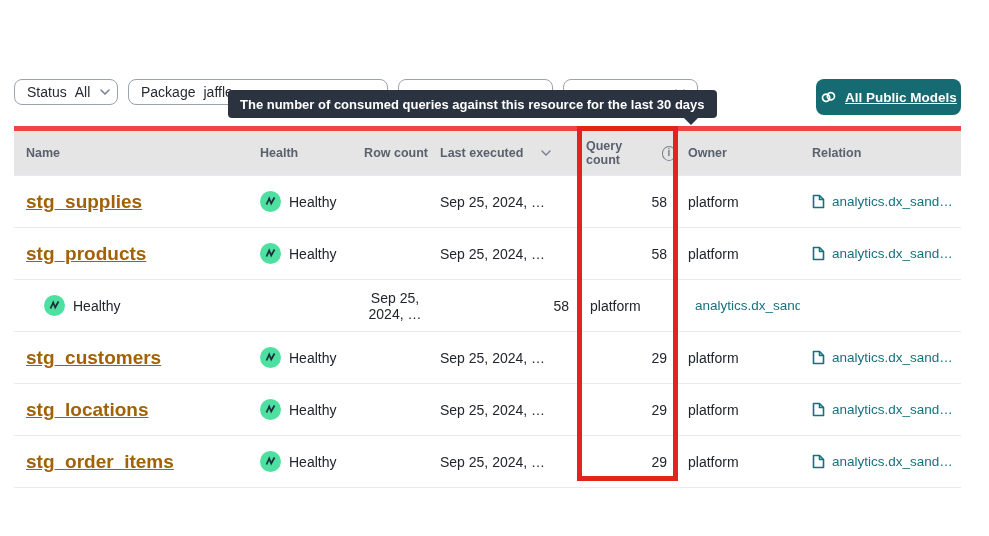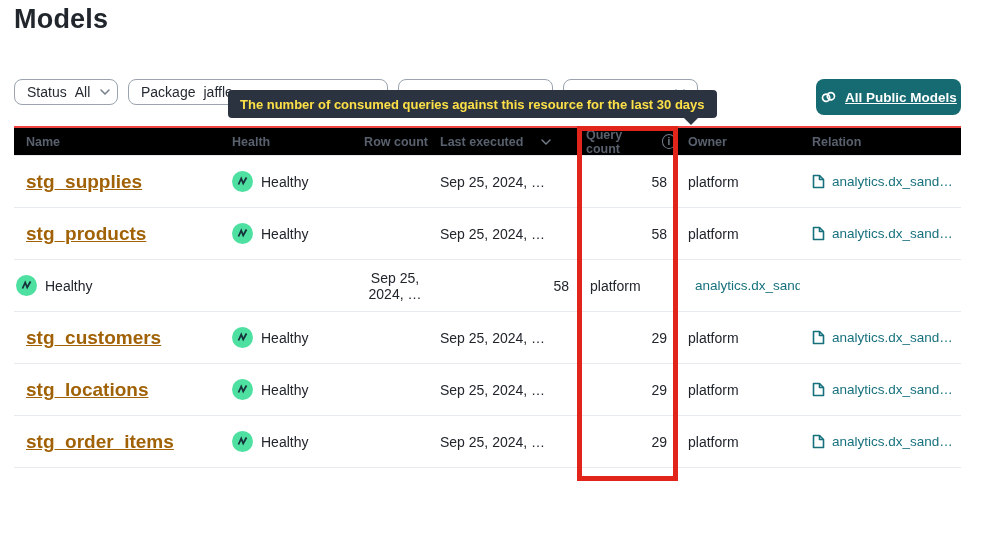--- a/index.html
+++ b/index.html
@@ -16,34 +16,34 @@
   #f-status  { left: 14px;  width: 104px; }
   #f-package { left: 128px; width: 260px; }
   #f-three   { left: 398px; width: 155px; }
   #f-four    { left: 563px; width: 135px; justify-content: flex-end; }
 
   .btn-primary { position: absolute; left: 816px; top: 79px; width: 145px; height: 36px; border: none; border-radius: 8px;
     background: #166a71; color: #ffffff; font-family: inherit; font-size: 13.5px; font-weight: 700;
     display: flex; align-items: center; justify-content: center; gap: 8px; cursor: pointer; text-decoration: underline; }
 
   
-  .tooltip { position: absolute; left: 228px; top: 90px; height: 28px; padding: 0 12px; background: #2b3240; color: #fde047;
+  .tooltip { position: absolute; left: 228px; top: 90px; height: 28px; padding: 0 12px; background: #2b3240; color: #ffffff;
     font-size: 13px; font-weight: 600; border-radius: 4px; display: flex; align-items: center; white-space: nowrap; z-index: 40; }
   .tooltip .caret { position: absolute; bottom: -7px; right: 18px; width: 0; height: 0;
     border-left: 8px solid transparent; border-right: 8px solid transparent; border-top: 8px solid #2b3240; }
 
   
   .table { position: absolute; left: 14px; top: 126px; width: 947px; }
   .trow { display: grid; grid-template-columns: 216px 120px 78px 150px 98px 124px 161px; align-items: stretch; }
-  .thead { height: 30px; background: #000000; border-top: 2px solid #ef4444; border-bottom: 1px solid #e7eaee;
+  .thead { height: 50px; background: #e5e5e5; border-top: 5px solid #ef4444; border-bottom: 1px solid #e7eaee;
     font-size: 12.5px; font-weight: 700; color: #59616e; }
   .tbody-row { height: 52px; background: #ffffff; border-bottom: 1px solid #e7eaee; font-size: 14px; color: #21252c; }
   .cell { display: flex; align-items: center; overflow: hidden; }
   .c-name   { padding-left: 12px; }
-  .c-health { padding-left: 2px; gap: 8px; }
+  .c-health { padding-left: 2px; gap: 8px; margin-left: 28px; }
   .c-rowcount { justify-content: flex-end; }
   .c-lastexec { padding-left: 12px; gap: 18px; text-align: center; }
   .c-query  { justify-content: flex-end; padding-right: 9px; }
   .c-query-head { justify-content: space-between; padding-left: 8px; gap: 6px; }
   .c-owner  { padding-left: 12px; }
   .c-rel    { padding-left: 12px; gap: 7px; }
 
   .name-link { color: #a16207; font-size: 19px; font-weight: 700; text-decoration: underline; cursor: pointer; white-space: nowrap; }
   .rel-link  { color: #17717d; font-size: 13.5px; text-decoration: none; cursor: pointer; white-space: nowrap; }
 
@@ -56,21 +56,20 @@
   .highlight-box { position: absolute; left: 577px; top: 126px; width: 101px; height: 355px;
     border: 5px solid #e1251b; z-index: 20; pointer-events: none; }
 
   .svg-flat { display: block; }
 </style>
 </head>
 <body>
 
 <div class="page">
 
-  <div class="page-title">Models</div>
 
   <div class="filter-box" id="f-status">
     <span>Status</span>
     <span>All</span>
     <svg class="chev svg-flat" width="10" height="6" viewBox="0 0 10 6">
         <polyline points="1,1 5,5 9,1" fill="none" stroke="#767f8c" stroke-width="1.5" stroke-linecap="round"></polyline>
       </svg>
   </div>
 
   <div class="filter-box" id="f-package">

